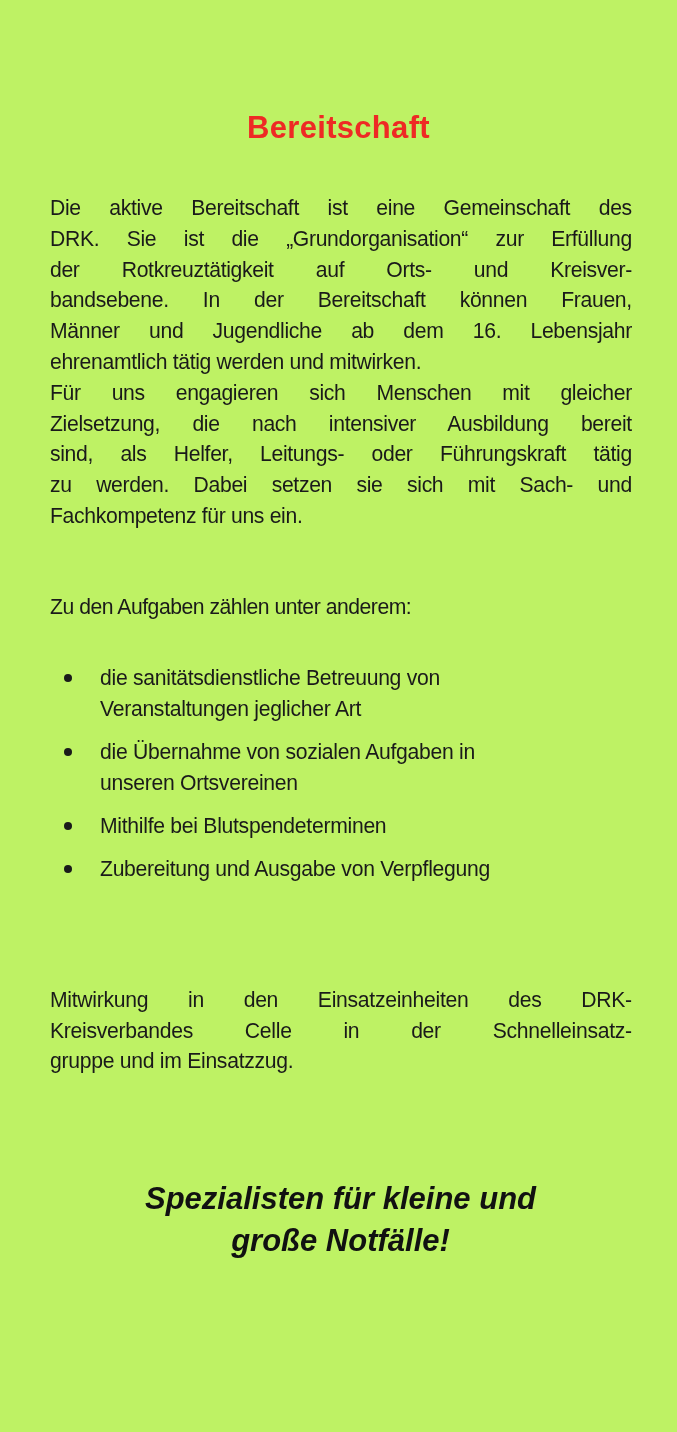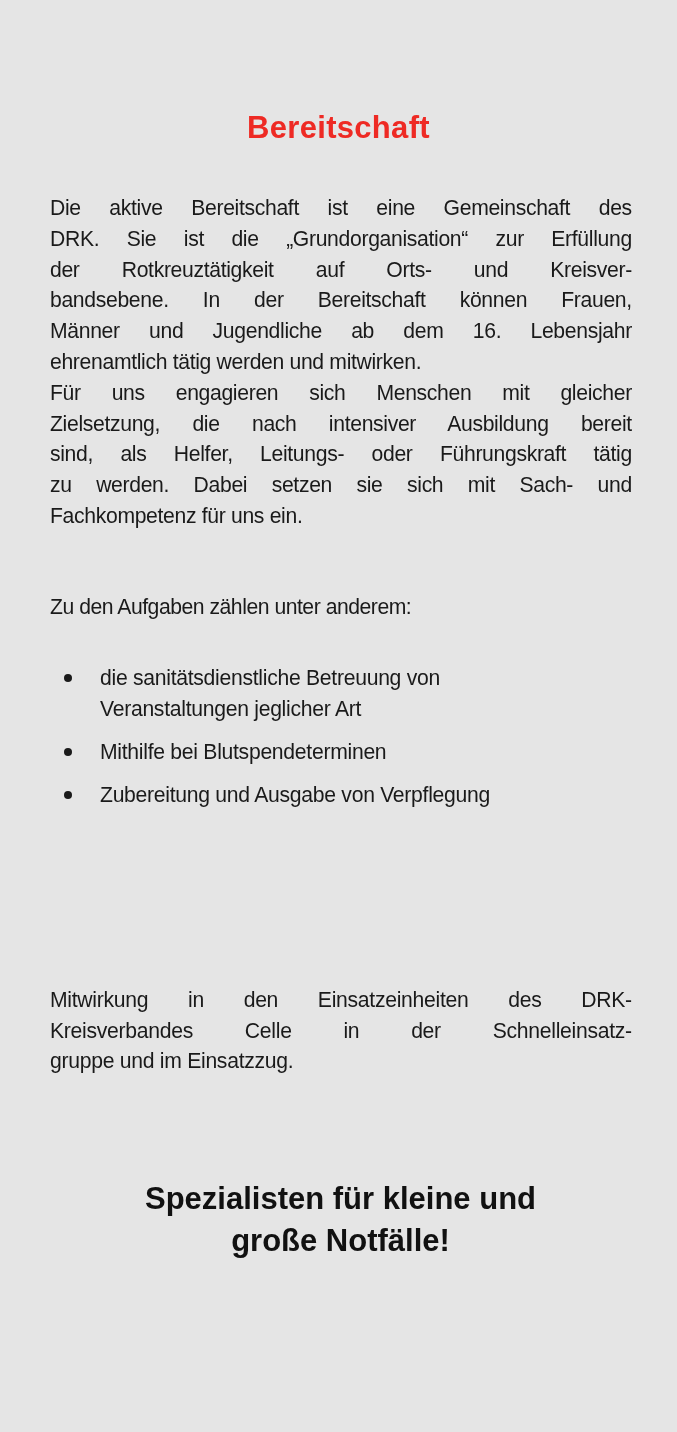--- a/index.html
+++ b/index.html
@@ -13,21 +13,21 @@
     position: relative;
     overflow: hidden;
     font-family: "Liberation Sans", sans-serif;
     color: #1a1a1a;
   }
   .page {
     position: absolute;
     left: 0; top: 0;
     width: 677px;
     height: 1432px;
-    background: #e5e5e5;
+    background: #bef264;
   }
   .title {
     position: absolute;
     left: 0; right: 0;
     top: 110px;
     text-align: center;
     font-weight: bold;
     font-size: 31px;
     letter-spacing: 0.3px;
     color: #ee2a24;
@@ -123,20 +123,21 @@
   .slogan {
     position: absolute;
     left: 4px; right: 0;
     top: 1178px;
     text-align: center;
     font-weight: bold;
     font-size: 31px;
     line-height: 42px;
     color: #111111;
     margin: 0;
+    font-style: italic;
   }
   .slogan .line { display: block; }
 </style>
 </head>
 <body>
 
 <div class="page">
 
   <h1 class="title">Bereitschaft</h1>
 
@@ -156,20 +157,24 @@
 
   <p class="tasks-heading">Zu den Aufgaben zählen unter anderem:</p>
 
   <ul class="task-list">
     <li>
       <span class="bullet"></span>
       <span class="item-text"><span>die sanitätsdienstliche Betreuung von</span><br><span>Veranstaltungen jeglicher Art</span></span>
     </li>
     <li>
       <span class="bullet"></span>
+      <span class="item-text"><span>die Übernahme von sozialen Aufgaben in</span><br><span>unseren Ortsvereinen</span></span>
+    </li>
+    <li>
+      <span class="bullet"></span>
       <span class="item-text">Mithilfe bei Blutspendeterminen</span>
     </li>
     <li>
       <span class="bullet"></span>
       <span class="item-text">Zubereitung und Ausgabe von Verpflegung</span>
     </li>
   </ul>
 
   <p class="closing">
     <span class="line">Mitwirkung in den Einsatzeinheiten des DRK-</span>

